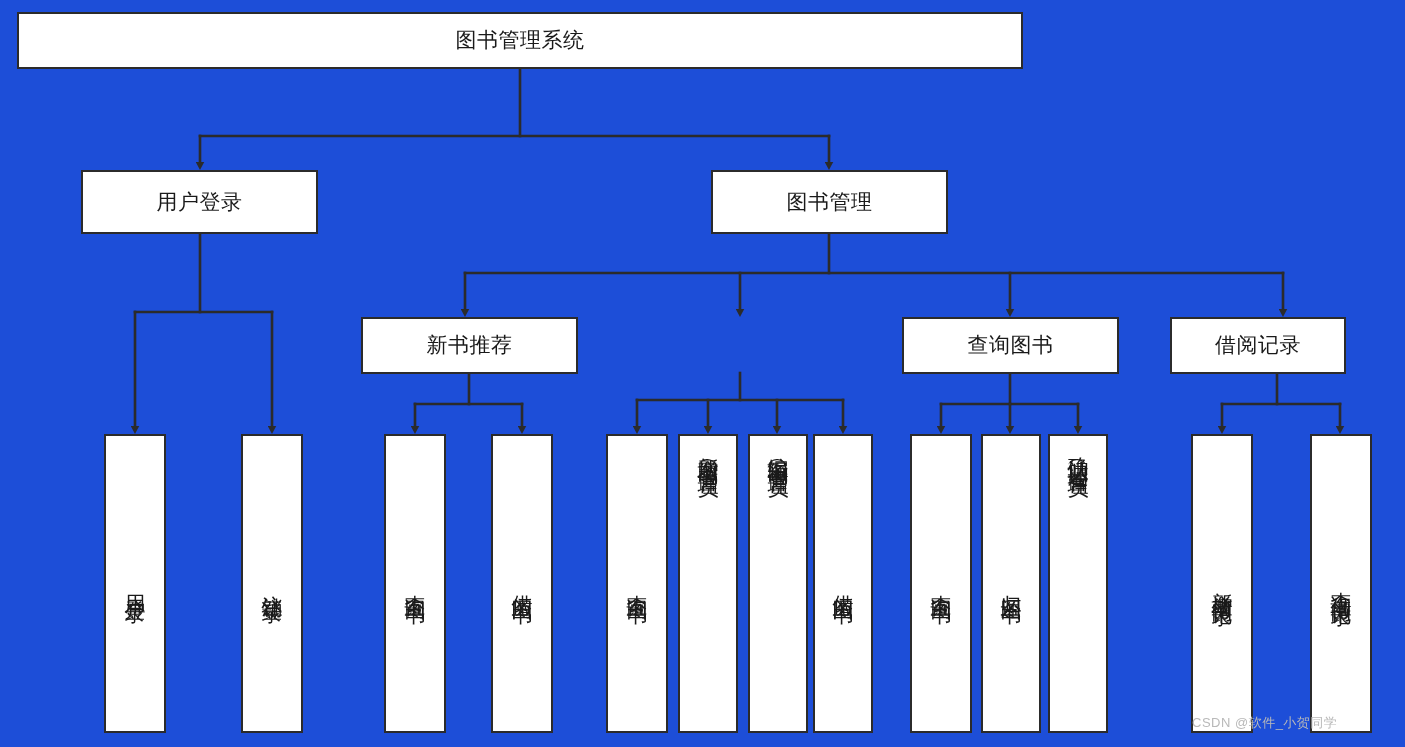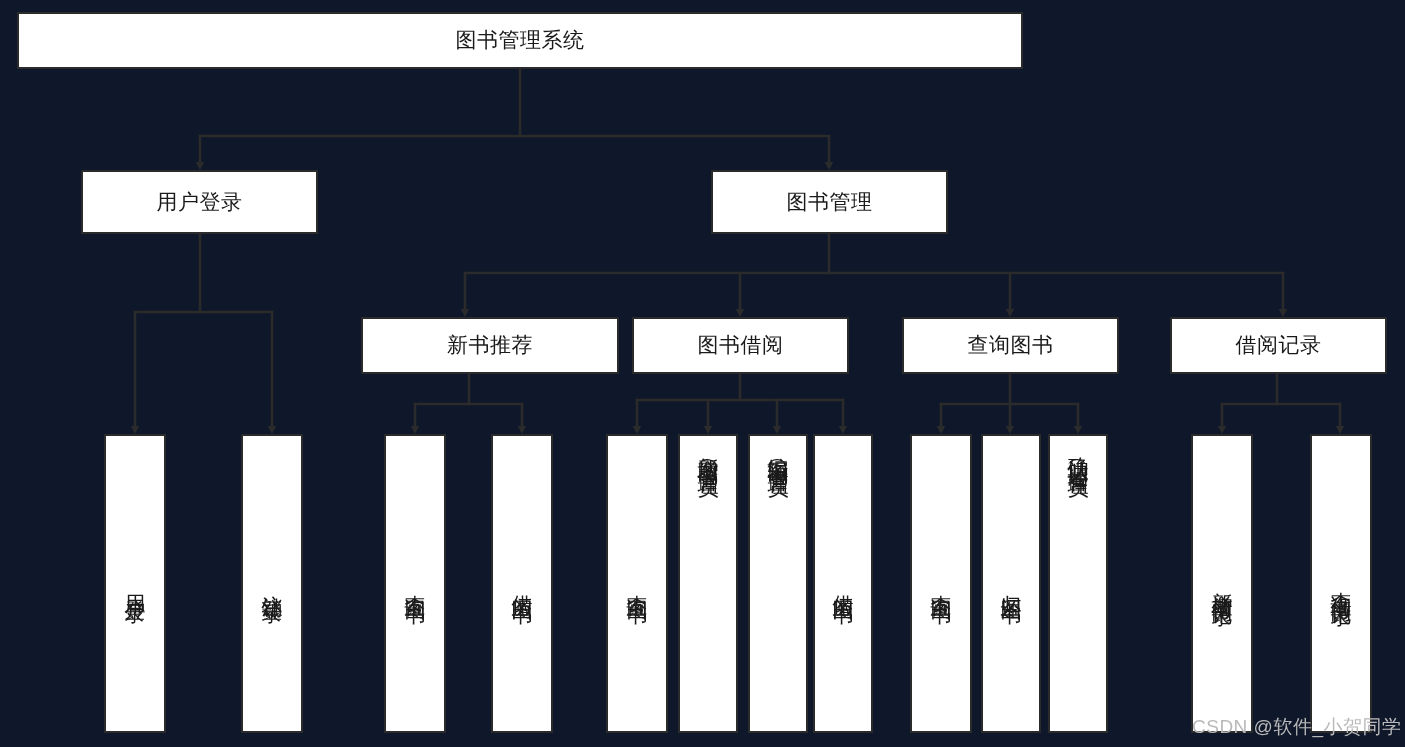--- a/index.html
+++ b/index.html
@@ -10,21 +10,21 @@
   body {
     width: 1405px;
     height: 747px;
     font-family: "Liberation Sans", "DejaVu Sans", sans-serif;
     overflow: hidden;
   }
   #diagram-root {
     position: relative;
     width: 1405px;
     height: 747px;
-    background: #0f172a;
+    background: #1d4ed8;
   }
   svg.diagram-canvas {
     position: absolute;
     left: 0;
     top: 0;
     width: 1405px;
     height: 747px;
   }
   .node-box {
     position: absolute;
@@ -48,21 +48,21 @@
     writing-mode: vertical-rl;
     text-orientation: upright;
     line-height: 1.05;
     letter-spacing: 3px;
     font-size: 21px;
     white-space: normal;
   }
   .watermark {
     position: absolute;
     color: #b9b9b9;
-    font-size: 19px;
+    font-size: 13px;
     letter-spacing: 0.5px;
     white-space: nowrap;
     pointer-events: none;
     user-select: none;
   }
 </style>
 </head>
 <body>
 
 <div id="diagram-root">
@@ -126,33 +126,30 @@
   </div>
 
   <div class="node-box" style="left:81px; top:170px; width:237px; height:64px;">
     <span class="node-label">用户登录</span>
   </div>
 
   <div class="node-box" style="left:711px; top:170px; width:237px; height:64px;align-items:center;">
     <span class="node-label">图书管理</span>
   </div>
 
-  <div class="node-box" style="left:361px; top:317px; width:258px; height:57px;">
+  <div class="node-box" style="left:361px; top:317px; width:217px; height:57px;">
     <span class="node-label">新书推荐</span>
   </div>
 
-  <div class="node-box" style="left:632px; top:317px; width:217px; height:57px;">
-    <span class="node-label">图书借阅</span>
-  </div>
 
   <div class="node-box" style="left:902px; top:317px; width:217px; height:57px;">
     <span class="node-label">查询图书</span>
   </div>
 
-  <div class="node-box" style="left:1170px; top:317px; width:217px; height:57px;">
+  <div class="node-box" style="left:1170px; top:317px; width:176px; height:57px;">
     <span class="node-label">借阅记录</span>
   </div>
 
   <div class="node-box" style="left:104px; top:434px; width:62px; height:299px;">
     <span class="node-label vertical">用户登录</span>
   </div>
 
   <div class="node-box" style="left:241px; top:434px; width:62px; height:299px;">
     <span class="node-label vertical">注销登录</span>
   </div>

